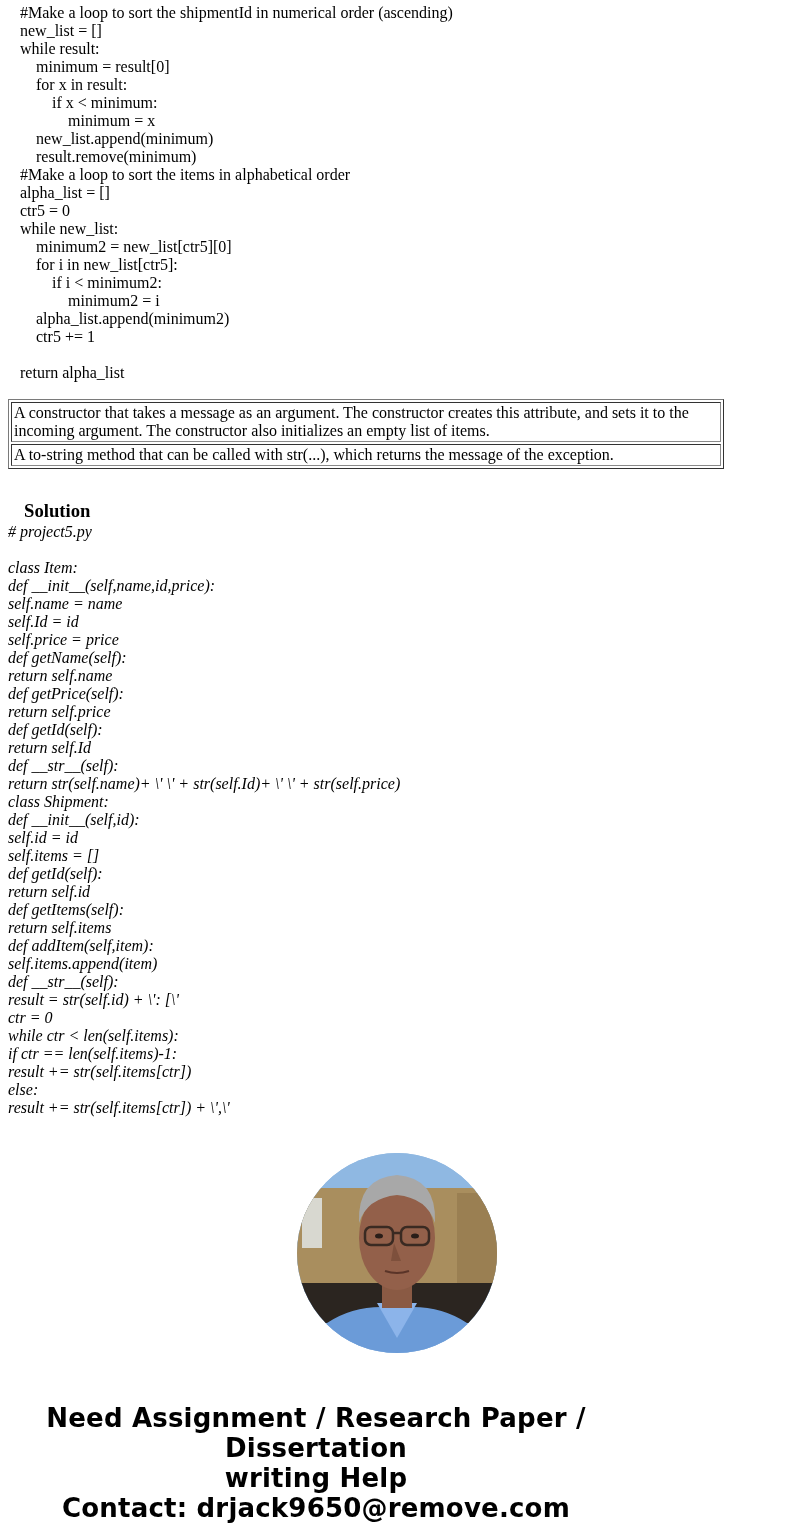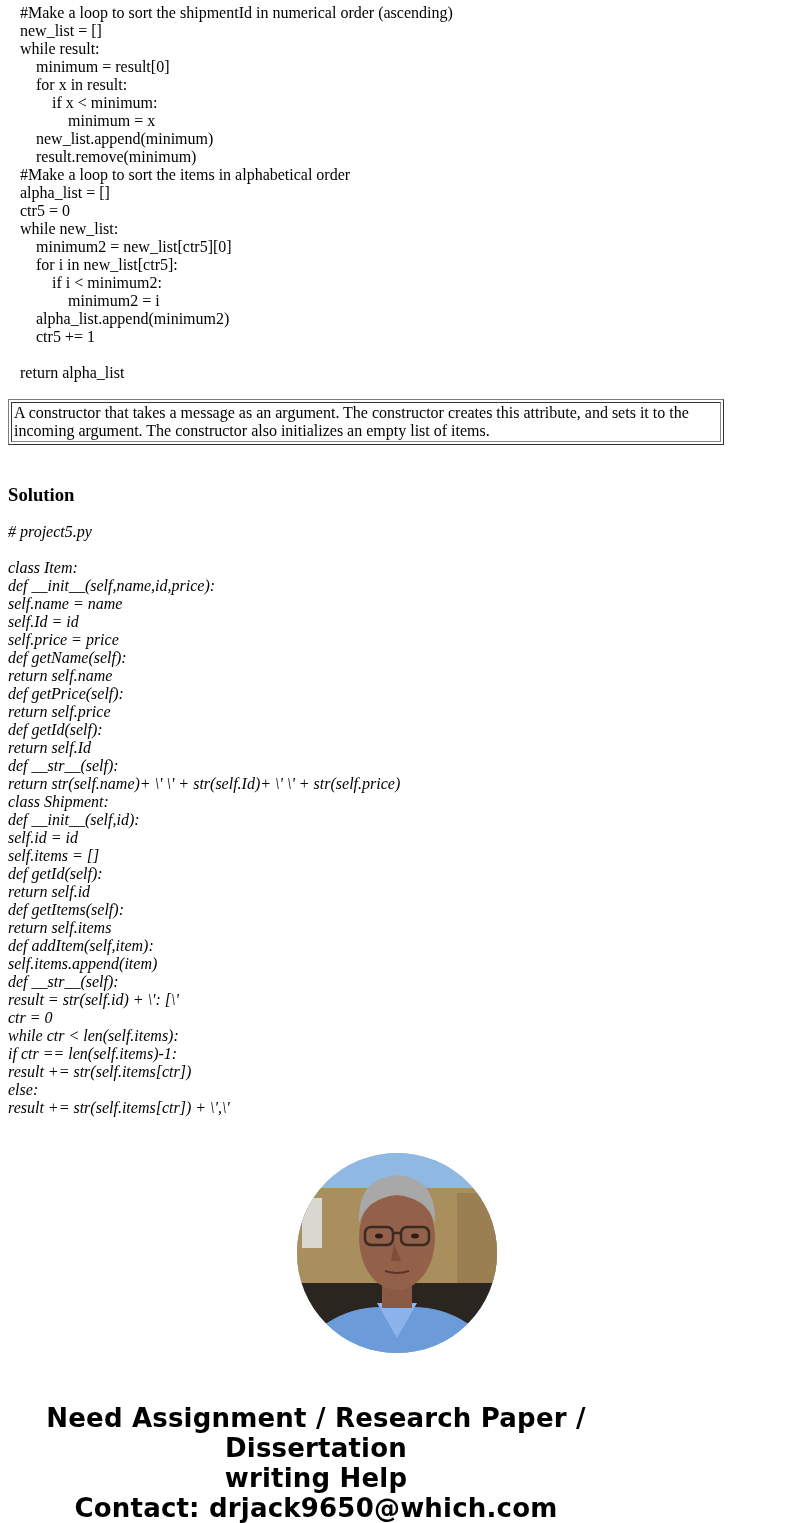--- a/index.html
+++ b/index.html
@@ -43,21 +43,21 @@
       border-bottom-color: #8a8a8a;
       padding: 1px 2px;
       line-height: 18px;
       vertical-align: top;
     }
 
     .solution-heading {
       position: absolute;
       left: 8px;
       top: 484px;
-      margin: 0;
+      margin: 16px;
       font-size: 18.7px;
       font-weight: bold;
       line-height: 22px;
     }
 
     .solution-code {
       position: absolute;
       left: 8px;
       top: 523px;
       width: 780px;
@@ -97,20 +97,23 @@
 </head>
 <body>
 
 <div class="code-top" id="qcode"><span class="line" style="padding-left: 0px;">#Make a loop to sort the shipmentId in numerical order (ascending)</span><span class="line" style="padding-left: 0px;">new_list = []</span><span class="line" style="padding-left: 0px;">while result:</span><span class="line" style="padding-left: 16px;">minimum = result[0]</span><span class="line" style="padding-left: 16px;">for x in result:</span><span class="line" style="padding-left: 32px;">if x &lt; minimum:</span><span class="line" style="padding-left: 48px;">minimum = x</span><span class="line" style="padding-left: 16px;">new_list.append(minimum)</span><span class="line" style="padding-left: 16px;">result.remove(minimum)</span><span class="line" style="padding-left: 0px;">#Make a loop to sort the items in alphabetical order</span><span class="line" style="padding-left: 0px;">alpha_list = []</span><span class="line" style="padding-left: 0px;">ctr5 = 0</span><span class="line" style="padding-left: 0px;">while new_list:</span><span class="line" style="padding-left: 16px;">minimum2 = new_list[ctr5][0]</span><span class="line" style="padding-left: 16px;">for i in new_list[ctr5]:</span><span class="line" style="padding-left: 32px;">if i &lt; minimum2:</span><span class="line" style="padding-left: 48px;">minimum2 = i</span><span class="line" style="padding-left: 16px;">alpha_list.append(minimum2)</span><span class="line" style="padding-left: 16px;">ctr5 += 1</span><span class="line" style="padding-left: 0px;"></span><span class="line" style="padding-left: 0px;">return alpha_list</span></div>
 
 <table class="req-table">
   <tbody>
     <tr>
       <td>A constructor that takes a message as an argument. The constructor creates this attribute, and sets it to the incoming argument. The constructor also initializes an empty list of items.</td>
     </tr>
+    <tr>
+      <td>A to-string method that can be called with str(...), which returns the message of the exception.</td>
+    </tr>
   </tbody>
 </table>
 
 <h3 class="solution-heading">Solution</h3>
 
 <div class="solution-code" id="scode"><span class="line"># project5.py</span><span class="line"></span><span class="line">class Item:</span><span class="line">def __init__(self,name,id,price):</span><span class="line">self.name = name</span><span class="line">self.Id = id</span><span class="line">self.price = price</span><span class="line">def getName(self):</span><span class="line">return self.name</span><span class="line">def getPrice(self):</span><span class="line">return self.price</span><span class="line">def getId(self):</span><span class="line">return self.Id</span><span class="line">def __str__(self):</span><span class="line">return str(self.name)+ \' \' + str(self.Id)+ \' \' + str(self.price)</span><span class="line">class Shipment:</span><span class="line">def __init__(self,id):</span><span class="line">self.id = id</span><span class="line">self.items = []</span><span class="line">def getId(self):</span><span class="line">return self.id</span><span class="line">def getItems(self):</span><span class="line">return self.items</span><span class="line">def addItem(self,item):</span><span class="line">self.items.append(item)</span><span class="line">def __str__(self):</span><span class="line">result = str(self.id) + \': [\'</span><span class="line">ctr = 0</span><span class="line">while ctr &lt; len(self.items):</span><span class="line">if ctr == len(self.items)-1:</span><span class="line">result += str(self.items[ctr])</span><span class="line">else:</span><span class="line">result += str(self.items[ctr]) + \',\'</span><span class="line">ctr += 1</span></div>
 
 <div class="avatar">
   <svg width="200" height="200" viewBox="0 0 200 200">
     <rect x="0" y="0" width="200" height="200" fill="#8fb8e2"></rect>
@@ -129,14 +132,14 @@
     <ellipse cx="82" cy="83" rx="4" ry="2.5" fill="#2a1d18"></ellipse>
     <ellipse cx="118" cy="83" rx="4" ry="2.5" fill="#2a1d18"></ellipse>
     <path d="M97 90 L94 108 L104 108 Z" fill="#7e503c"></path>
     <path d="M88 118 Q100 122 112 118" stroke="#5a3428" stroke-width="2" fill="none"></path>
   </svg>
 </div>
 
 <div class="promo">
   <span class="promo-line">Need Assignment / Research Paper / Dissertation</span>
   <span class="promo-line">writing Help</span>
-  <span class="promo-line">Contact: drjack9650@which.com</span>
+  <span class="promo-line">Contact: drjack9650@remove.com</span>
 </div>
 
 </body></html>

